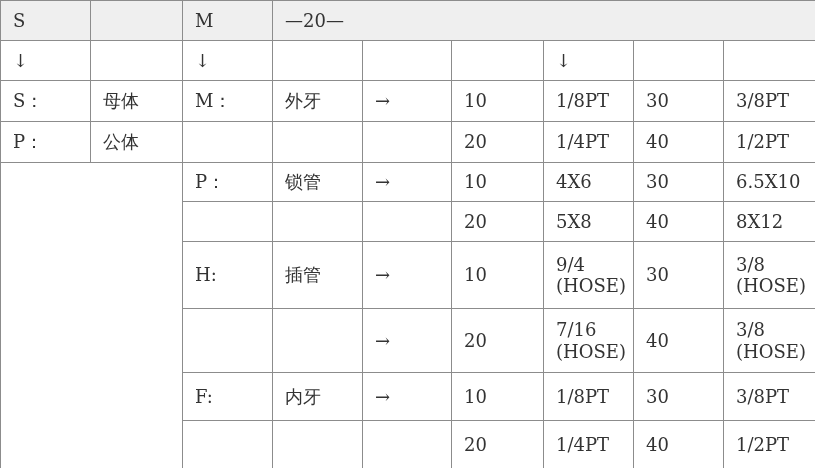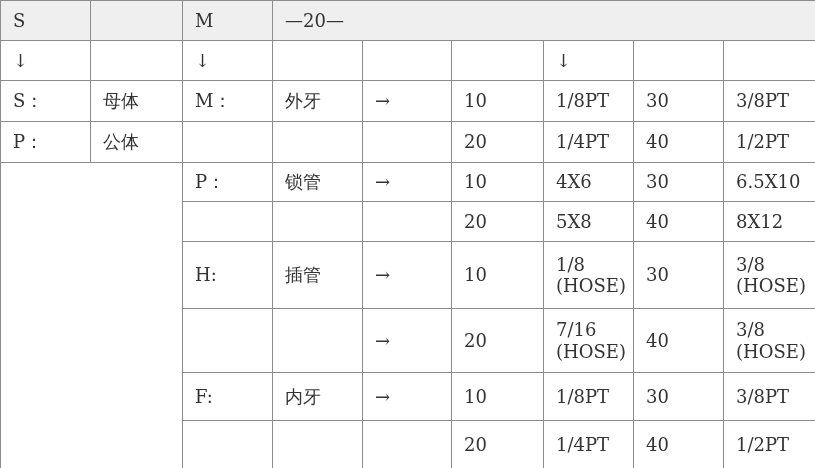--- a/index.html
+++ b/index.html
@@ -116,21 +116,21 @@
       <td>5X8</td>
       <td>40</td>
       <td>8X12</td>
     </tr>
 
     <tr class="r7">
       <td>H:</td>
       <td>插管</td>
       <td>→</td>
       <td>10</td>
-      <td>1/8
+      <td>9/4
 (HOSE)</td>
       <td>30</td>
       <td>3/8
 (HOSE)</td>
     </tr>
 
     <tr class="r8">
       <td></td>
       <td></td>
       <td>→</td>

